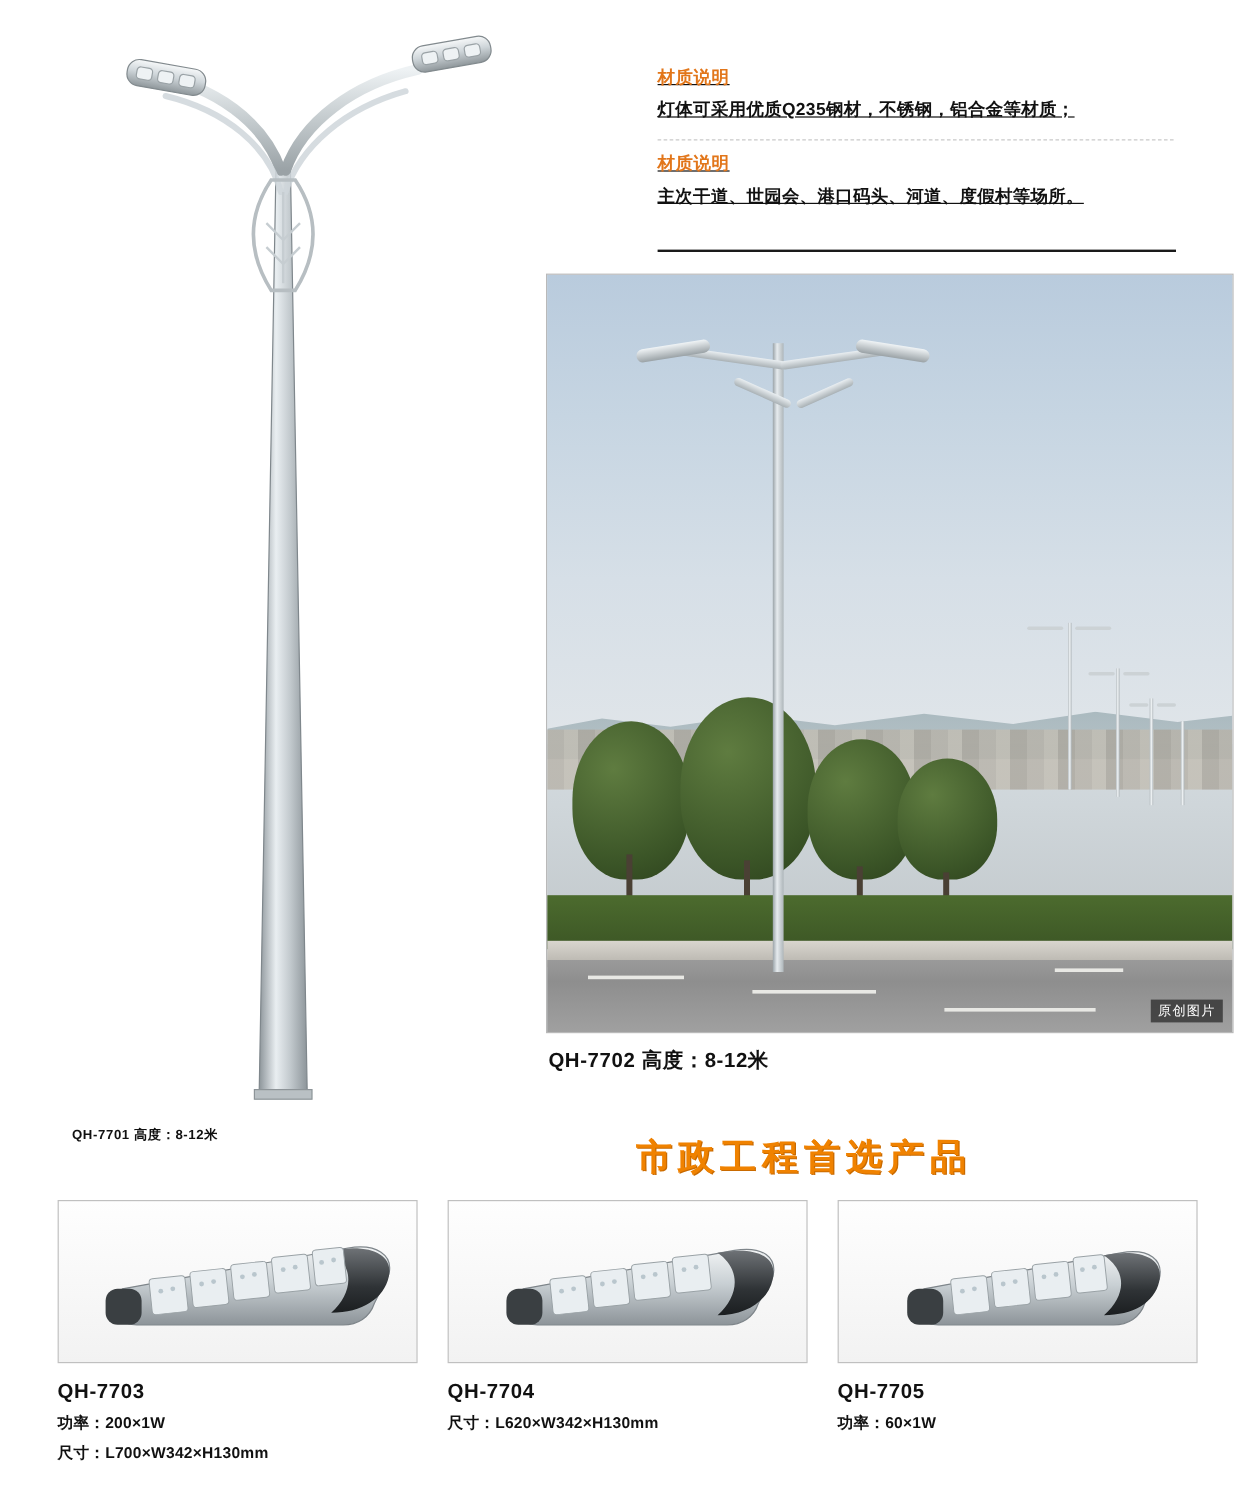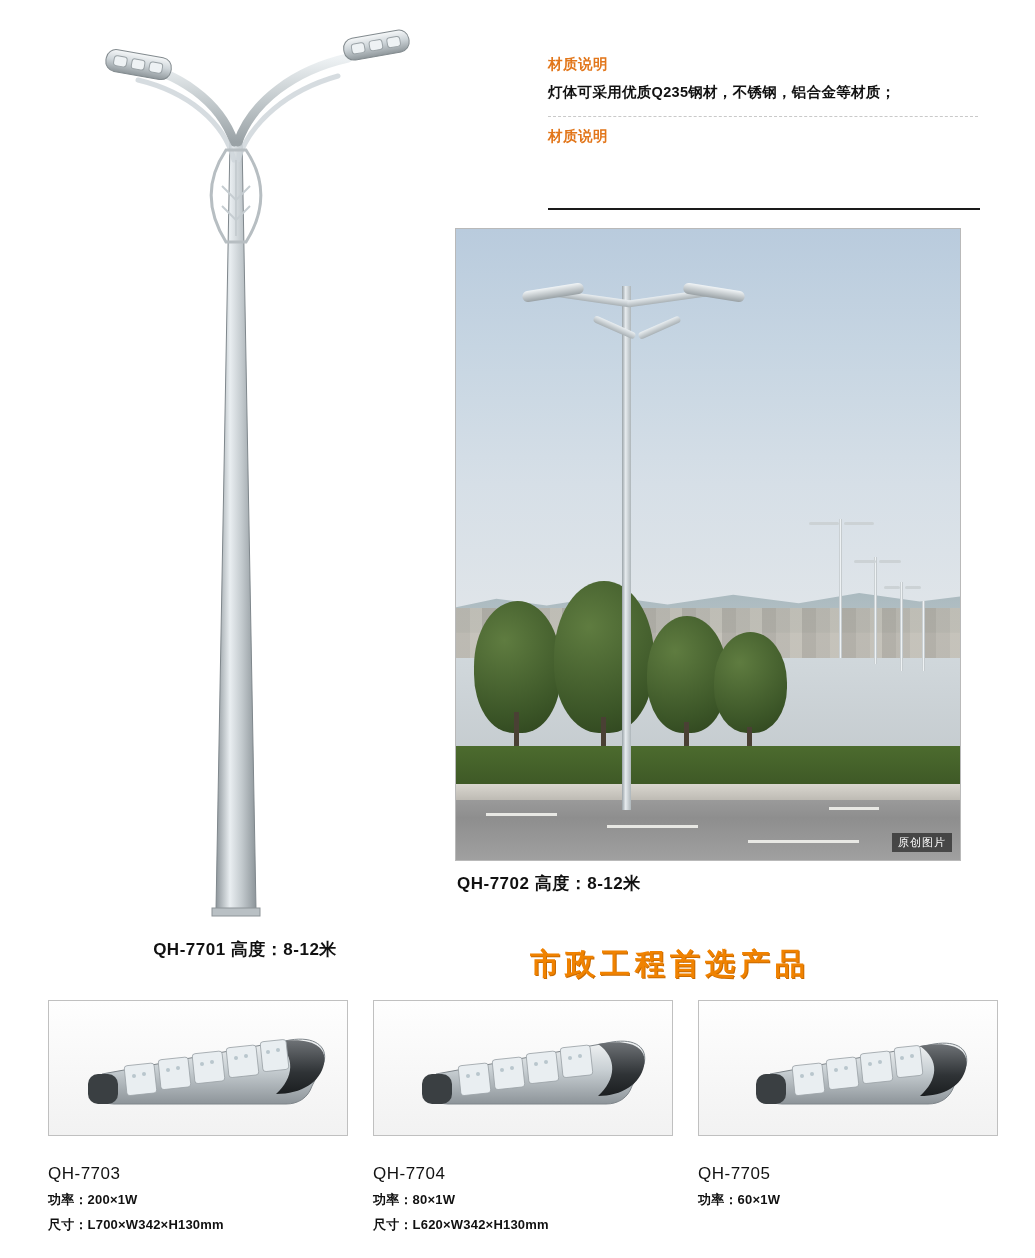--- a/index.html
+++ b/index.html
@@ -24,33 +24,33 @@
     width: 430px;
     height: 920px;
   }
   .pole-svg { display: block; }
 
   .caption-7701 {
     position: absolute;
     left: 60px;
     top: 938px;
     width: 370px;
-    text-align: center;
-    font-size: 17px;
+    font-size: 11px;
     font-weight: bold;
     letter-spacing: 0.5px;
     color: #111;
   }
 
   
   .spec-block {
     position: absolute;
     left: 548px;
     top: 55px;
     width: 430px;
+    text-decoration: underline;
   }
   .spec-title {
     color: #e2761a;
     font-size: 14.5px;
     font-weight: bold;
     margin-bottom: 6px;
     letter-spacing: 0.5px;
   }
   .spec-line {
     color: #111;
@@ -71,21 +71,21 @@
     width: 432px;
     height: 2px;
     background: #1a1a1a;
   }
 
   
   .photo-7702 {
     position: absolute;
     left: 455px;
     top: 228px;
-    width: 506px;
+    width: 573px;
     height: 633px;
     border: 1px solid #b9b9b9;
     box-sizing: border-box;
     overflow: hidden;
     background: linear-gradient(#c4d3e2 0%, #cdd9e4 35%, #d8e0e6 55%, #cfd6da 70%, #b9bfc2 100%);
   }
   .sky {
     position: absolute;
     left: 0; top: 0; right: 0;
     height: 62%;
@@ -242,23 +242,23 @@
     position: relative;
     overflow: hidden;
   }
   .lamp-wrap {
     position: absolute;
     left: 50%;
     top: 50%;
     transform: translate(-50%,-50%);
   }
   .card-title {
-    margin-top: 28px;
+    margin-top: 14px;
     font-size: 17px;
-    font-weight: normal;
+    font-weight: bold;
     letter-spacing: 0.5px;
   }
   .card-line {
     margin-top: 7px;
     font-size: 13px;
     font-weight: bold;
     color: #111;
     letter-spacing: 0.2px;
   }
 </style>
@@ -319,20 +319,21 @@
   </svg>
 </div>
 
 <div class="caption-7701">QH-7701  高度：8-12米</div>
 
 <div class="spec-block">
   <div class="spec-title">材质说明</div>
   <div class="spec-line">灯体可采用优质Q235钢材，不锈钢，铝合金等材质；</div>
   <hr class="spec-divider">
   <div class="spec-title">材质说明</div>
+  <div class="spec-line">主次干道、世园会、港口码头、河道、度假村等场所。</div>
 </div>
 <div class="spec-underline"></div>
 
 <div class="photo-7702">
   <div class="sky"></div>
   <div class="hills"></div>
   <div class="far-buildings"></div>
 
   <div class="tree-row">
     <div class="tree" style="left:4%;  width:26%; height:52%;"></div>
@@ -464,23 +465,20 @@
             <circle cx="120" cy="56" r="2"></circle>
           <circle cx="144" cy="52" r="2"></circle>
             <circle cx="154" cy="50" r="2"></circle>
           <circle cx="178" cy="46" r="2"></circle>
             <circle cx="188" cy="44" r="2"></circle>
         </g>
       </svg>
     </div>
     <div class="card-title">QH-7704</div>
     <div class="card-line">
-      <span>功率：</span><span>80×1W</span>
-    </div>
-    <div class="card-line">
       <span>尺寸：</span><span>L620×W342×H130mm</span>
     </div>
   </div>
 
   <div class="card">
     <div class="card-img">
       <svg class="lamp-wrap" width="252" height="112" viewBox="0 0 252 112" xmlns="http://www.w3.org/2000/svg">
         <defs>
           <linearGradient id="bodyG3" x1="0" y1="0" x2="0" y2="1">
             <stop offset="0%" stop-color="#f2f4f5"></stop>

